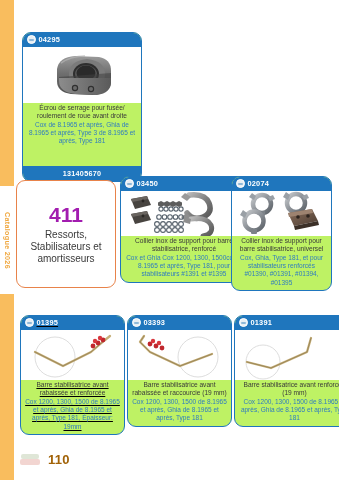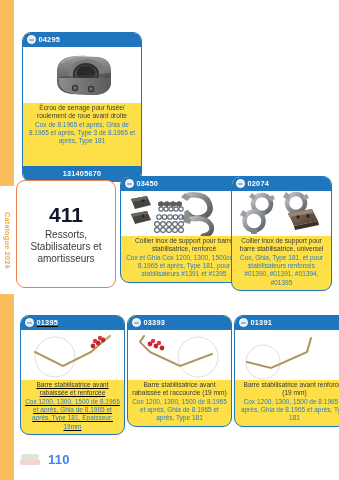--- a/index.html
+++ b/index.html
@@ -62,21 +62,21 @@
     font-weight: bold;
     letter-spacing: -0.05px;
     margin-left: 2px;
   }
 
   
   .card {
     position: absolute;
     border: 1.4px solid #1f76bd;
     border-radius: 9px;
-    background: #fde047;
+    background: #bef264;
     overflow: hidden;
   }
   .card-head {
     position: relative;
     height: 14px;
     background: #1f76bd;
     border-radius: 7px 7px 0 0;
     display: flex;
     align-items: center;
     padding-left: 4px;
@@ -152,21 +152,21 @@
     border-radius: 9px;
     background: #ffffff;
     display: flex;
     flex-direction: column;
     align-items: center;
     justify-content: center;
     text-align: center;
     padding: 0 5px;
   }
   .cat-number {
-    color: #0f172a;
+    color: #a21caf;
     font-size: 21px;
     font-weight: bold;
     line-height: 23px;
   }
   .cat-name {
     color: #3a3a3a;
     font-size: 10px;
     line-height: 12px;
     margin-top: 3px;
   }
@@ -206,21 +206,21 @@
     background: #b9c9a8;
     border-radius: 2px;
   }
   .footer-logo .fl-b {
     position: absolute; left: 0px; top: 7px;
     width: 20px; height: 6px;
     background: #e4a49a;
     border-radius: 2px;
   }
   .page-number {
-    color: #3b82f6;
+    color: #a16207;
     font-size: 13px;
     font-weight: bold;
     letter-spacing: 0.3px;
   }
 </style>
 </head>
 <body>
 
 <div id="page">
 

